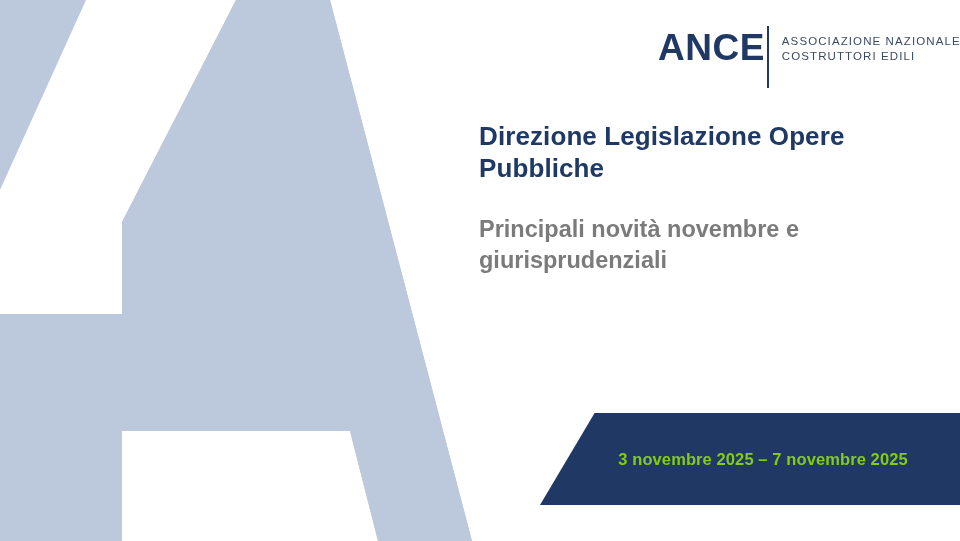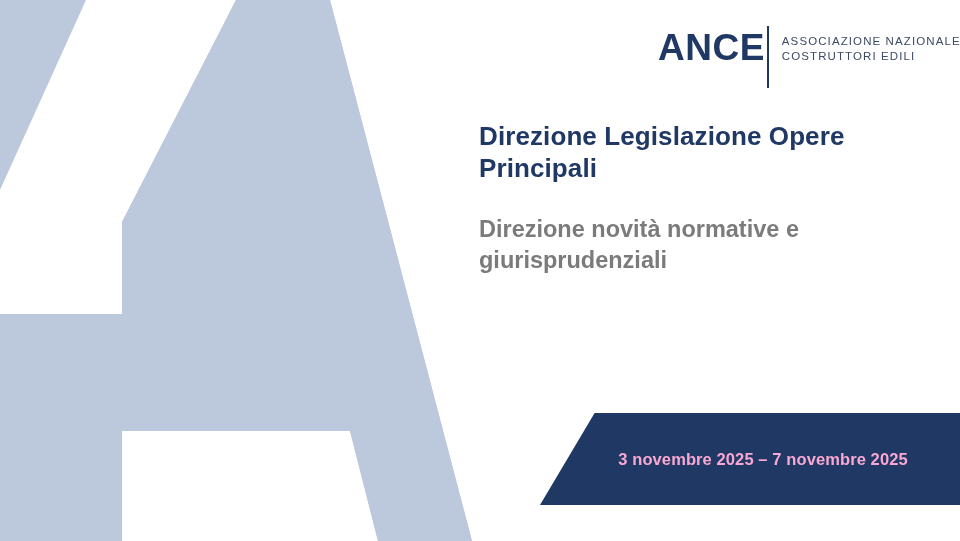--- a/index.html
+++ b/index.html
@@ -94,21 +94,21 @@
     bottom: 36px;
     width: 420px;
     height: 92px;
     background: #1f3864;
     clip-path: polygon(13% 0%, 100% 0%, 100% 100%, 0% 100%);
     display: flex;
     align-items: center;
     justify-content: center;
   }
   .date-text {
-    color: #f9a8d4;
+    color: #84cc16;
     font-size: 16.5px;
     font-weight: bold;
     letter-spacing: 0.1px;
     padding-left: 26px;
   }
 </style>
 </head>
 <body>
 
 <div class="slide">
@@ -122,21 +122,21 @@
   <div class="logo">
     <div class="logo-word">ANCE</div>
     <div class="logo-rule"></div>
     <div class="logo-sub">
       <div>ASSOCIAZIONE NAZIONALE</div>
       <div>COSTRUTTORI EDILI</div>
     </div>
   </div>
 
   <div class="title-block">
-    <div class="title-main">Direzione Legislazione Opere Principali</div>
-    <div class="title-sub">Direzione novità normative e giurisprudenziali</div>
+    <div class="title-main">Direzione Legislazione Opere Pubbliche</div>
+    <div class="title-sub">Principali novità novembre e giurisprudenziali</div>
   </div>
 
   <div class="date-banner">
     <span class="date-text">3 novembre 2025 – 7 novembre 2025</span>
   </div>
 
 </div>
 
 </body></html>

